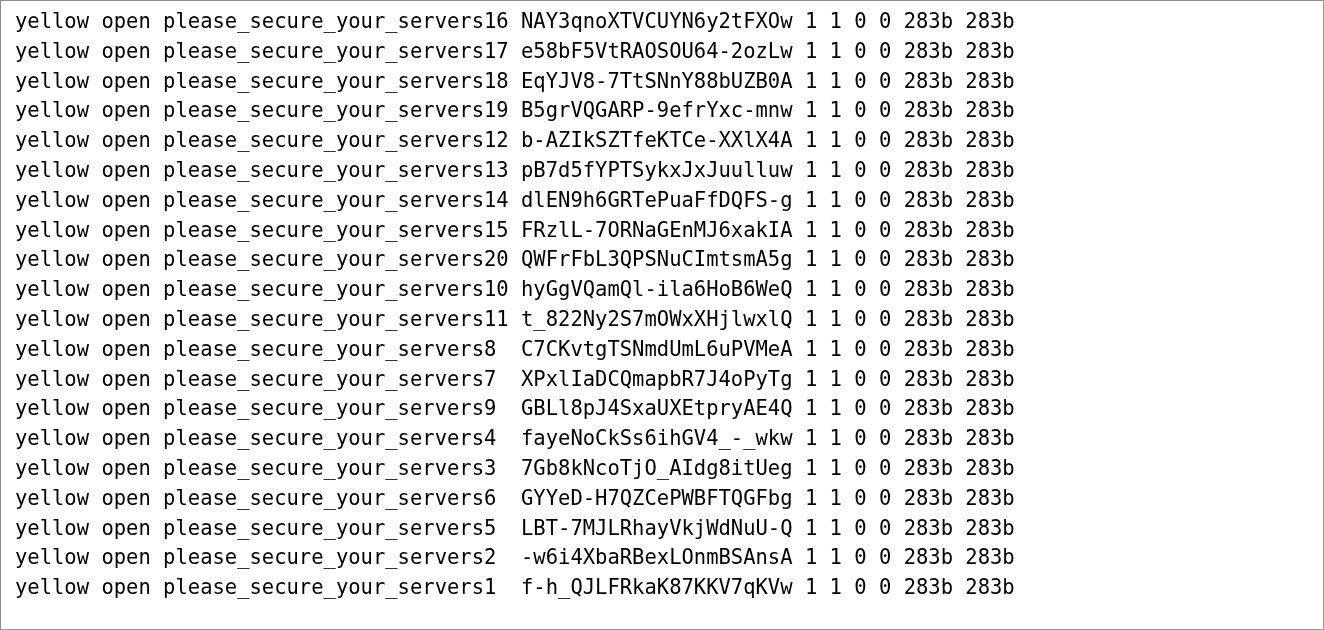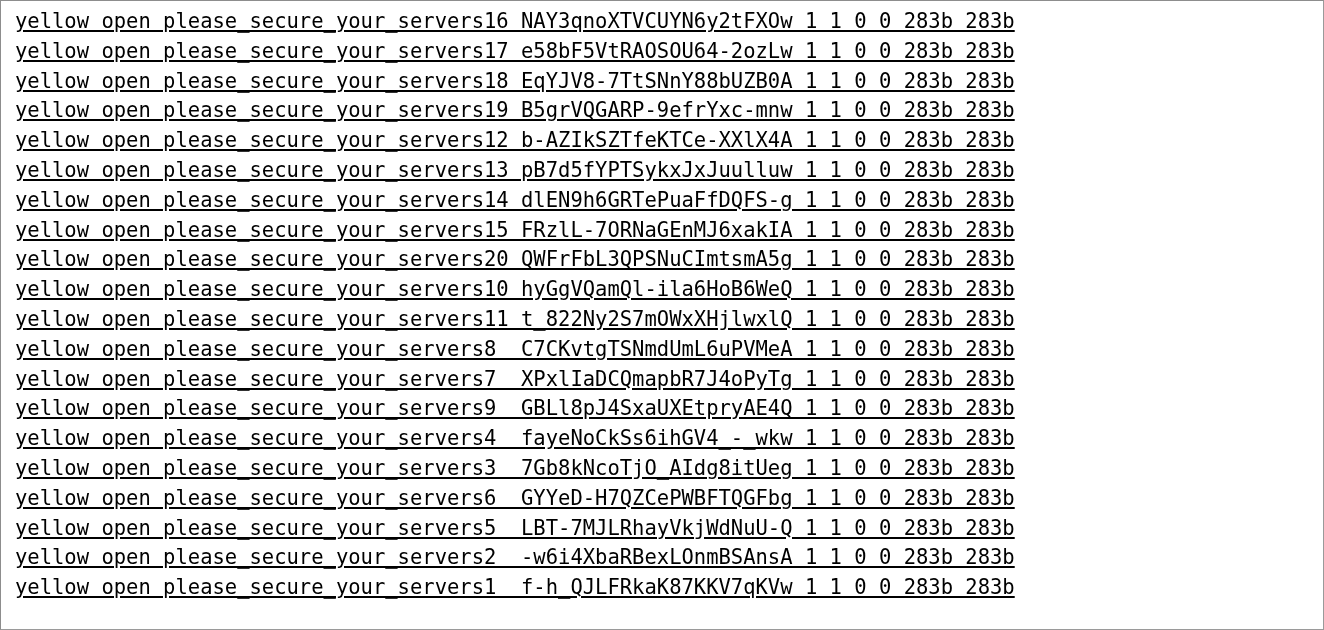--- a/index.html
+++ b/index.html
@@ -16,21 +16,20 @@
   }
   .terminal-frame {
     box-sizing: border-box;
     width: 1324px;
     height: 630px;
     background: #ffffff;
     border: 1px solid #9a9a9a;
     border-top-color: #8d8d8d;
     border-left-color: #8d8d8d;
     padding: 6px 16px 0 14px;
-    text-decoration: underline;
   }
   .output-block {
     margin: 0;
     padding: 0;
     color: #000000;
     font-family: "DejaVu Sans Mono", "Liberation Mono", monospace;
     font-size: 20.5px;
     line-height: 29.8px;
     letter-spacing: 0px;
     white-space: pre;

